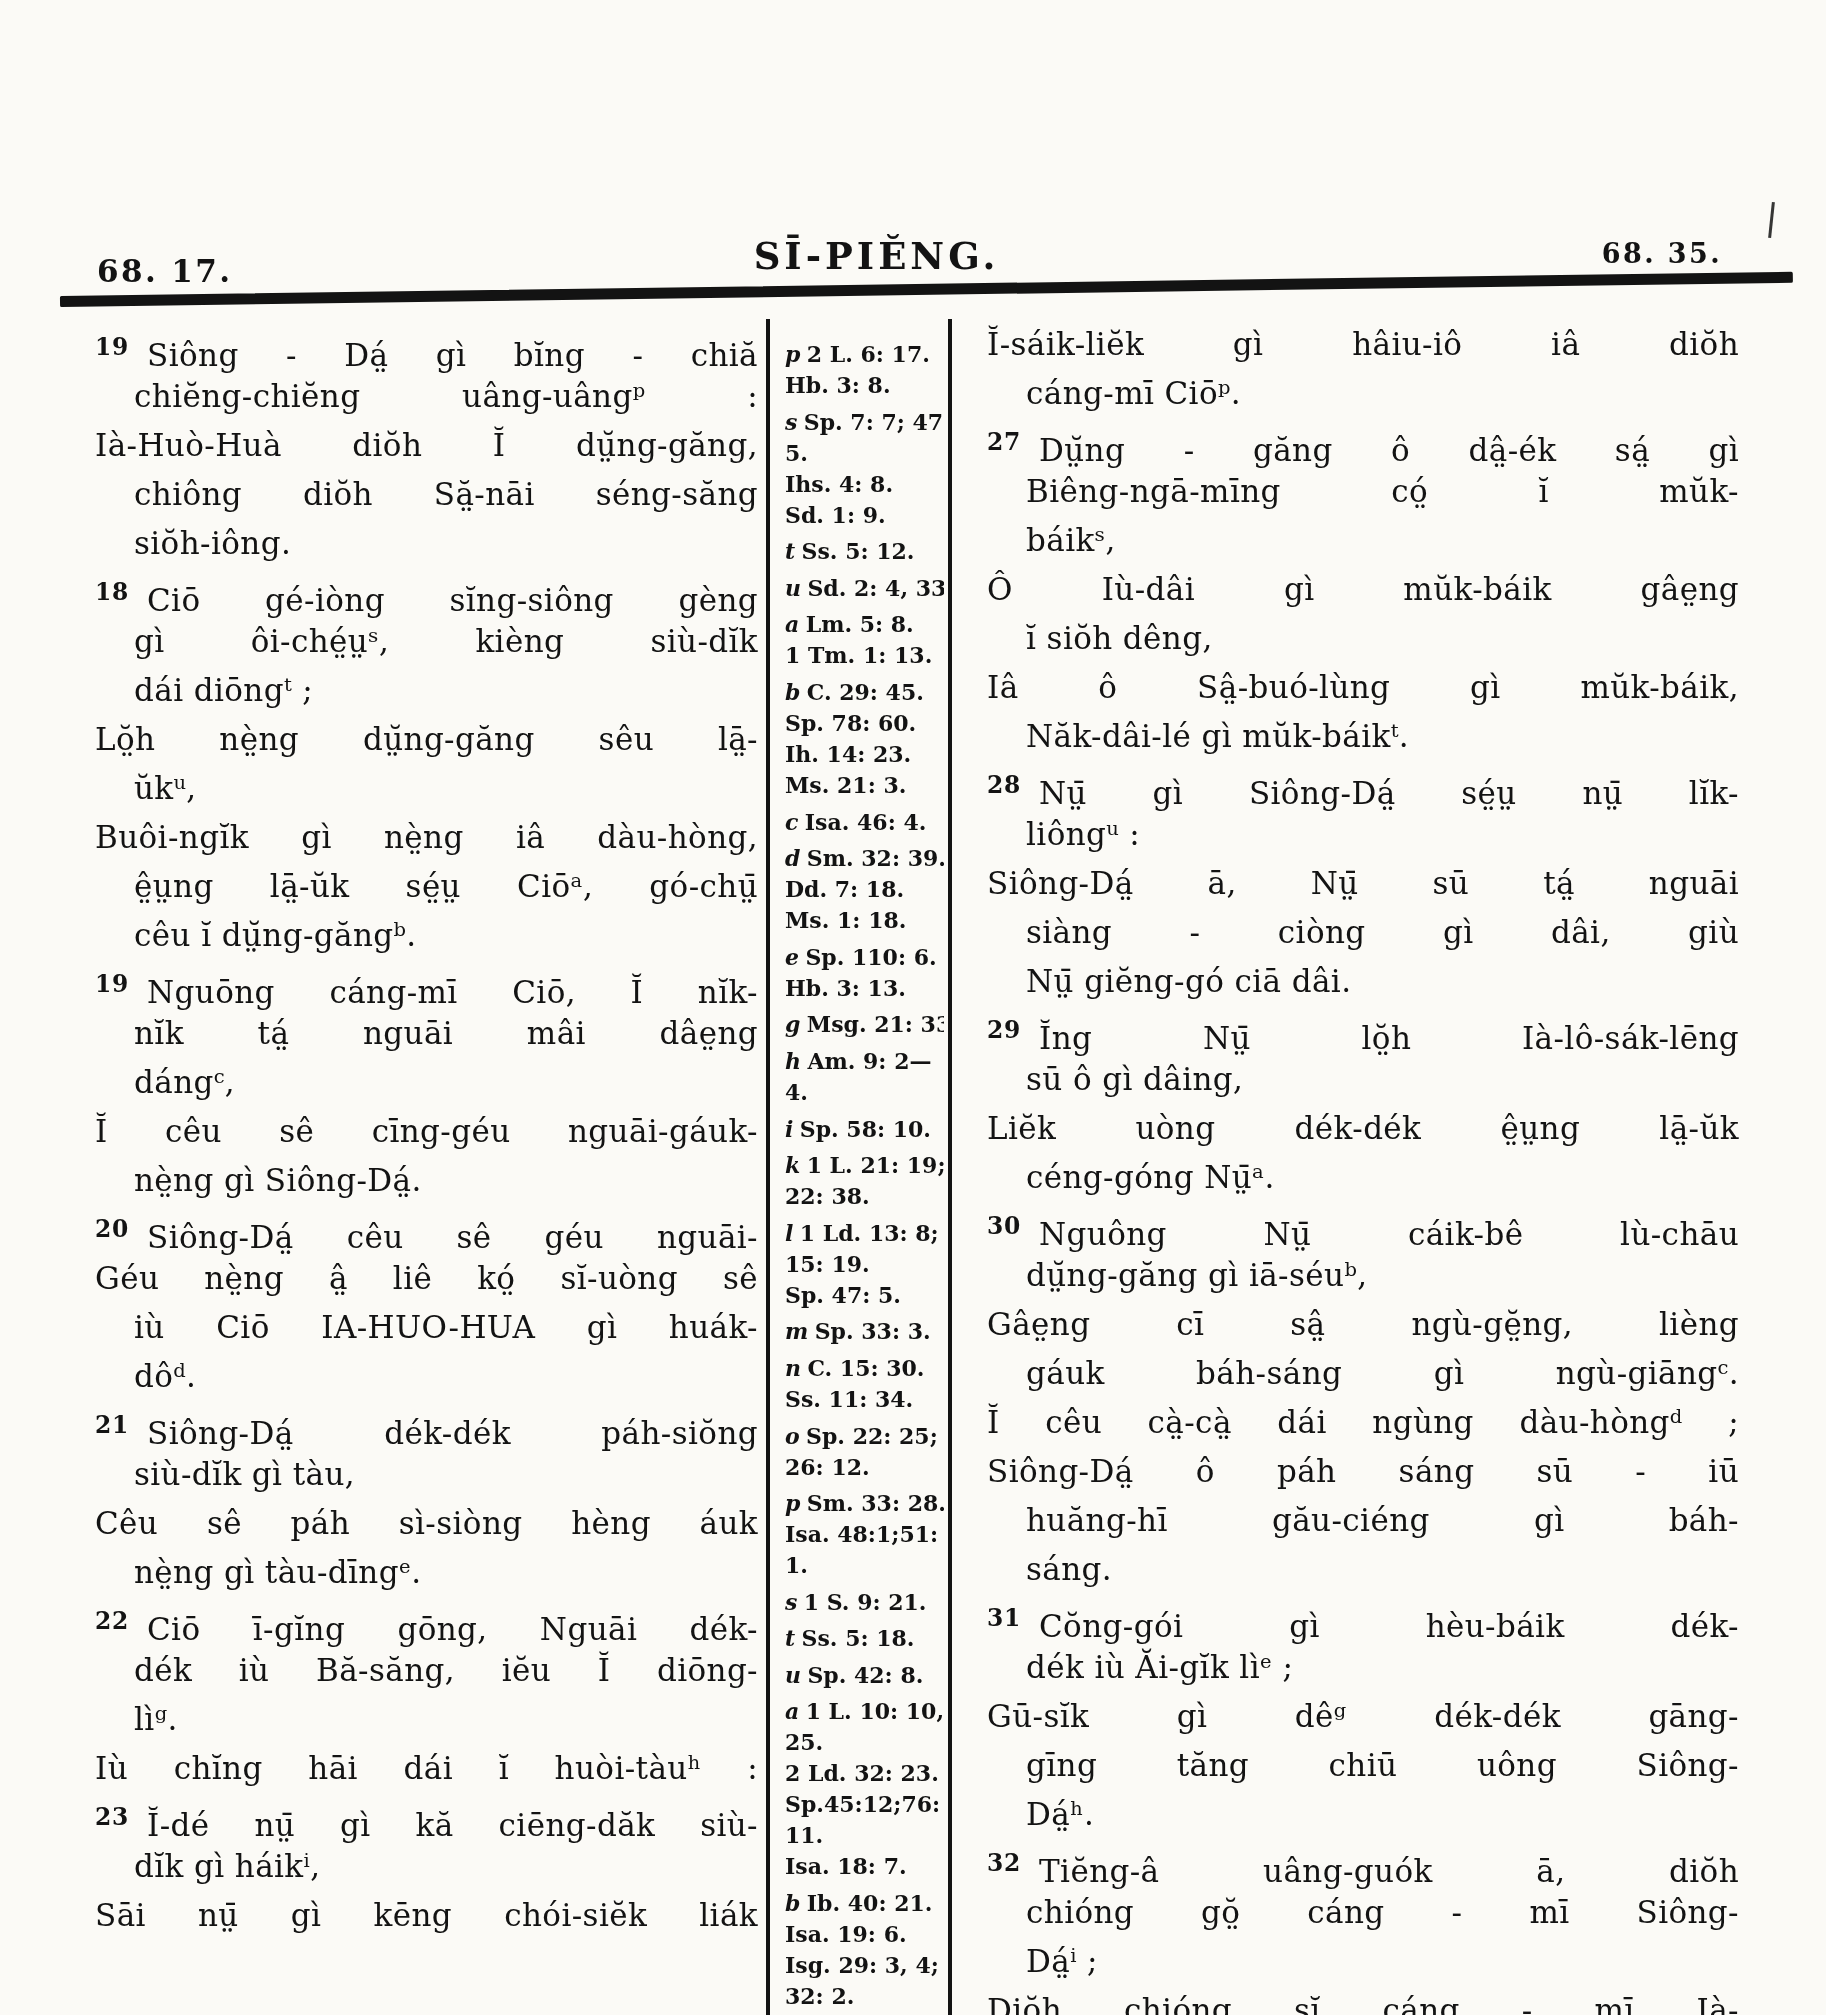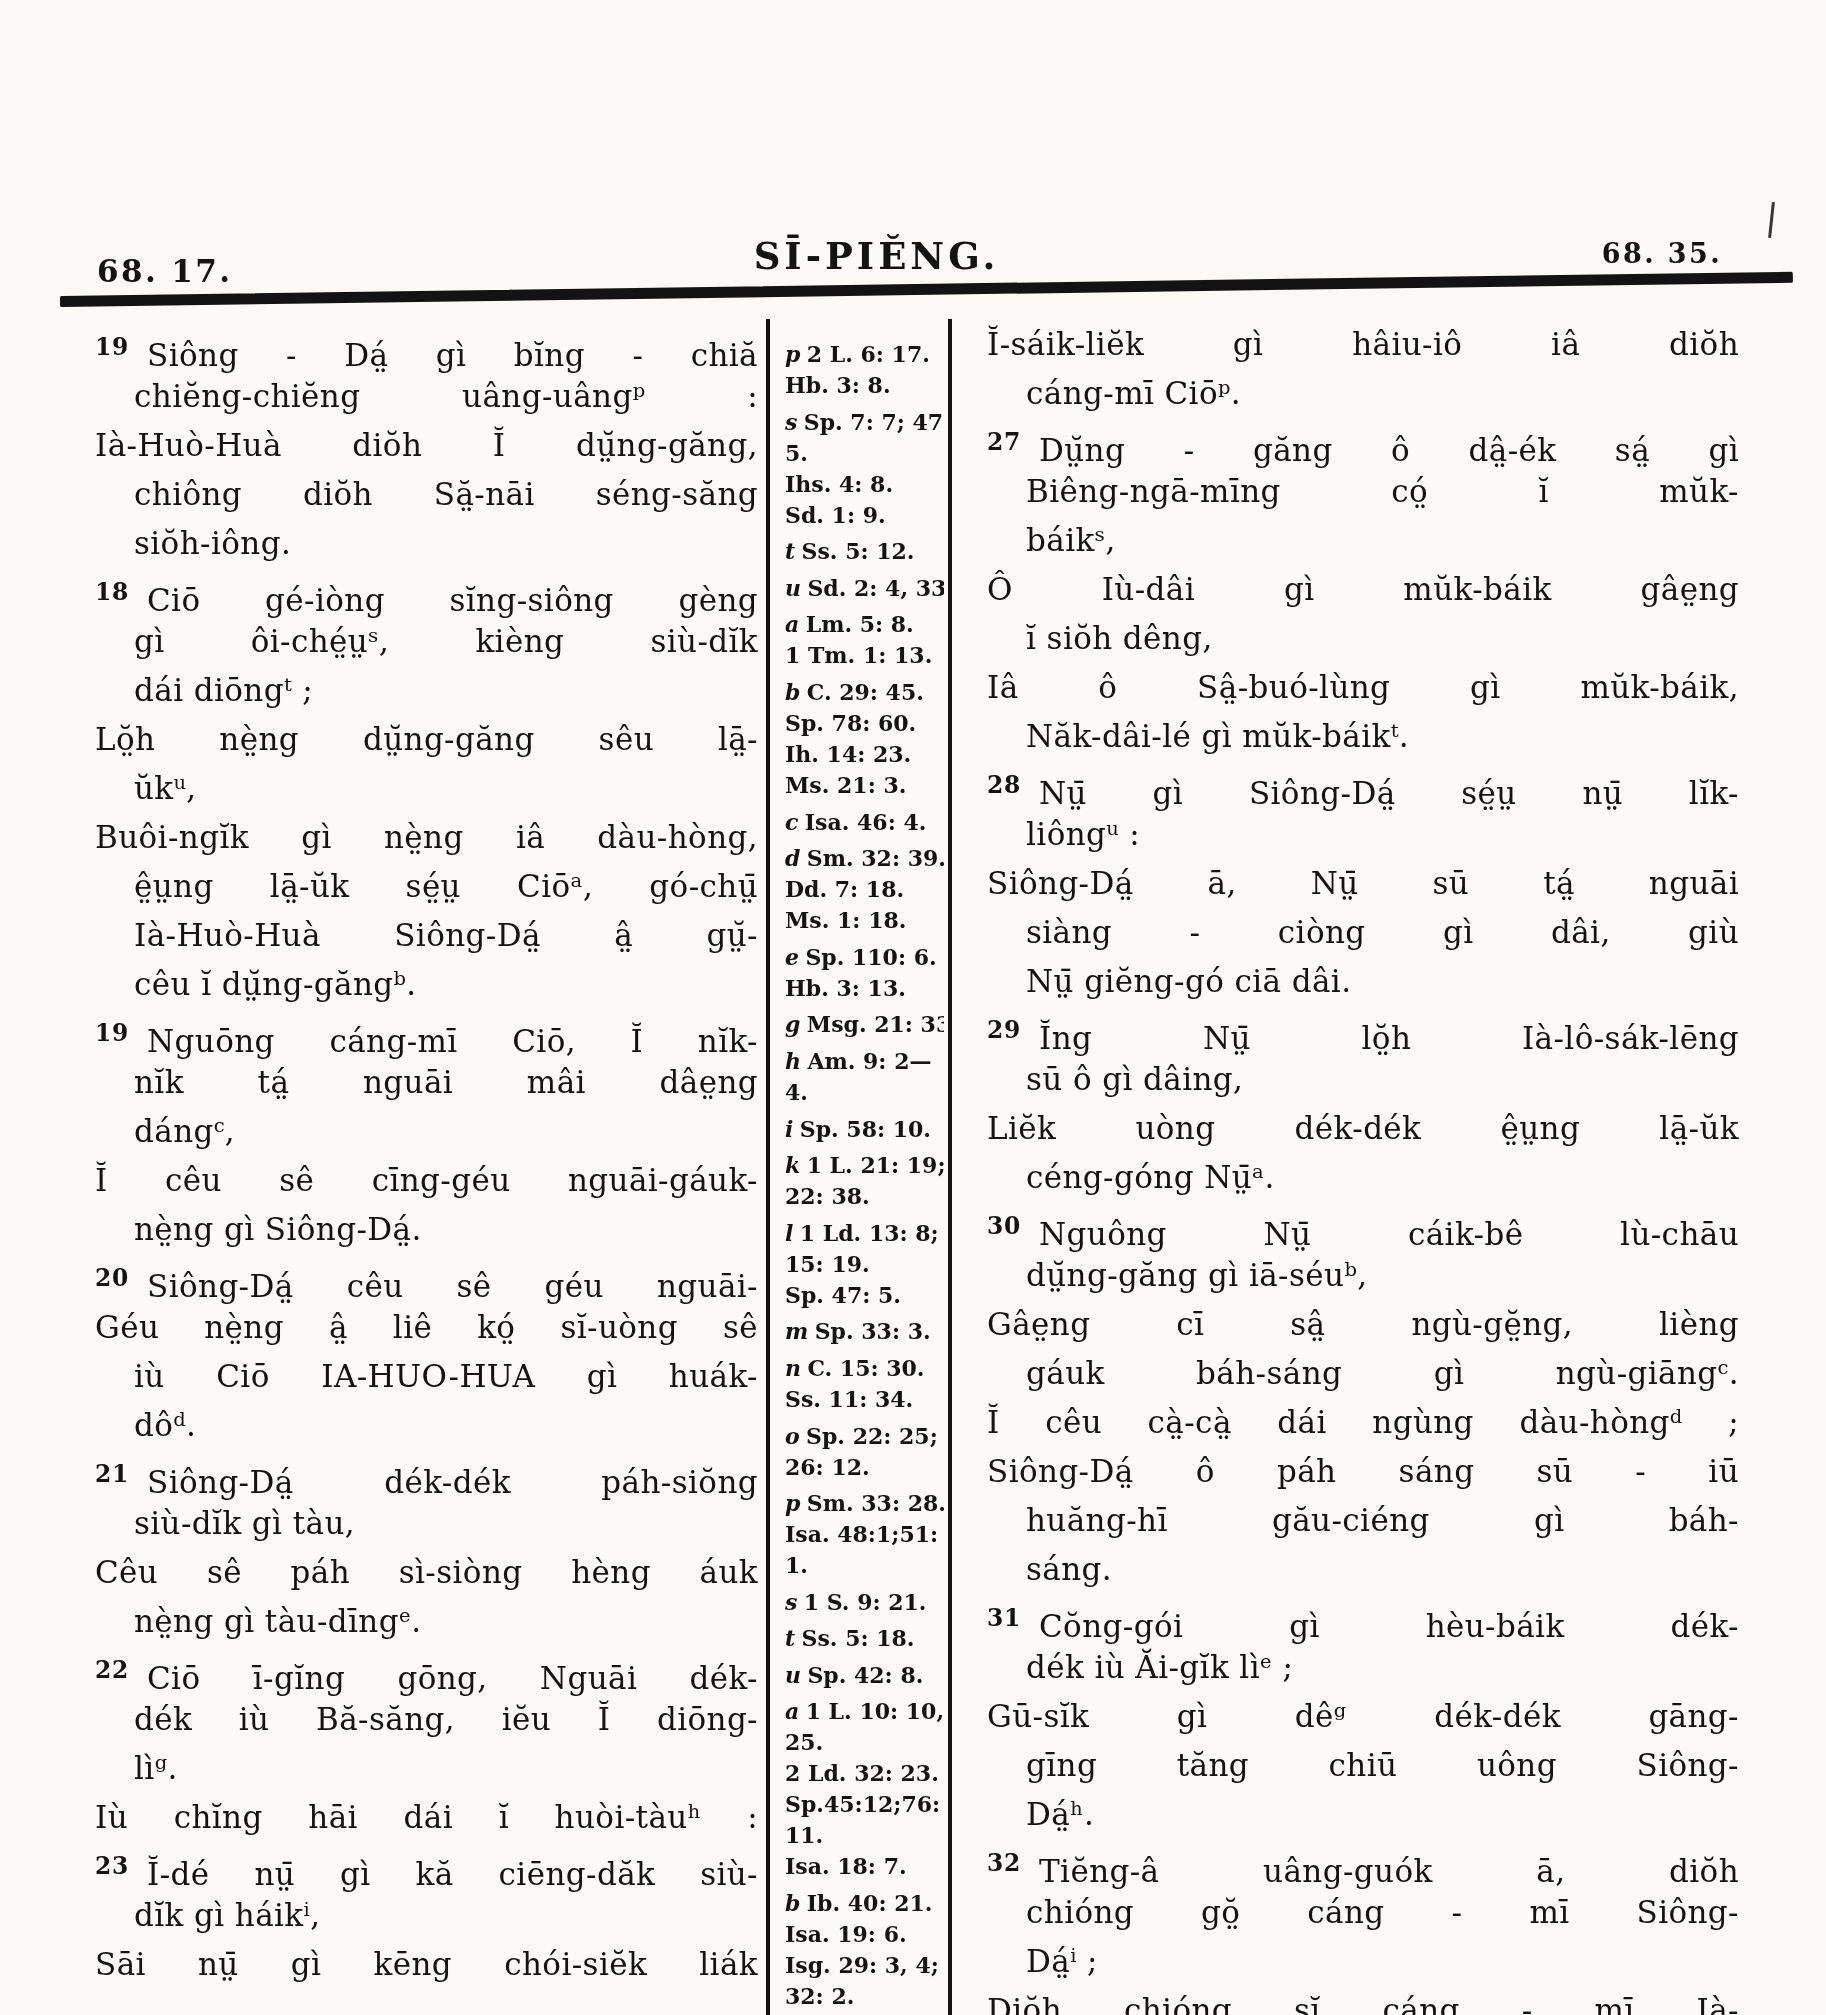--- a/index.html
+++ b/index.html
@@ -92,21 +92,20 @@
       <div class="line j"><span>Ià-Huò-Huà diŏh Ĭ dṳ̆ng-găng,</span></div>
       <div class="line j ind"><span>chiông diŏh Să̤-nāi séng-săng</span></div>
       <div class="line ind"><span>siŏh-iông.</span></div>
       <div class="line j"><span class="vnum">18</span><span>Ciō  gé-iòng  sĭng-siông  gèng</span></div>
       <div class="line j ind"><span>gì  ôi-ché̤ṳˢ,  kièng  siù-dĭk</span></div>
       <div class="line ind"><span>dái diōngᵗ ;</span></div>
       <div class="line j"><span>Lŏ̤h  nè̤ng  dṳ̆ng-găng  sêu  lā̤-</span></div>
       <div class="line ind"><span>ŭkᵘ,</span></div>
       <div class="line j"><span>Buôi-ngĭk gì nè̤ng iâ dàu-hòng,</span></div>
       <div class="line j ind"><span>ê̤ṳng  lā̤-ŭk  sé̤ṳ  Ciōᵃ,  gó-chṳ̄</span></div>
-      <div class="line j ind"><span>Ià-Huò-Huà  Siông-Dá̤  â̤  gṳ̆-</span></div>
       <div class="line ind"><span>cêu ĭ dṳ̆ng-găngᵇ.</span></div>
       <div class="line j"><span class="vnum">19</span><span>Nguōng  cáng-mī  Ciō,  Ĭ  nĭk-</span></div>
       <div class="line j ind"><span>nĭk  tá̤  nguāi  mâi  dâe̤ng</span></div>
       <div class="line ind"><span>dángᶜ,</span></div>
       <div class="line j"><span>Ĭ  cêu  sê  cīng-géu  nguāi-gáuk-</span></div>
       <div class="line ind"><span>nè̤ng gì Siông-Dá̤.</span></div>
       <div class="line j"><span class="vnum">20</span><span>Siông-Dá̤  cêu  sê  géu  nguāi-</span></div>
       <div class="line j"><span>Géu  nè̤ng  â̤  liê  kó̤  sĭ-uòng  sê</span></div>
       <div class="line j ind"><span>iù Ciō IA-HUO-HUA gì huák-</span></div>
       <div class="line ind"><span>dôᵈ.</span></div>

